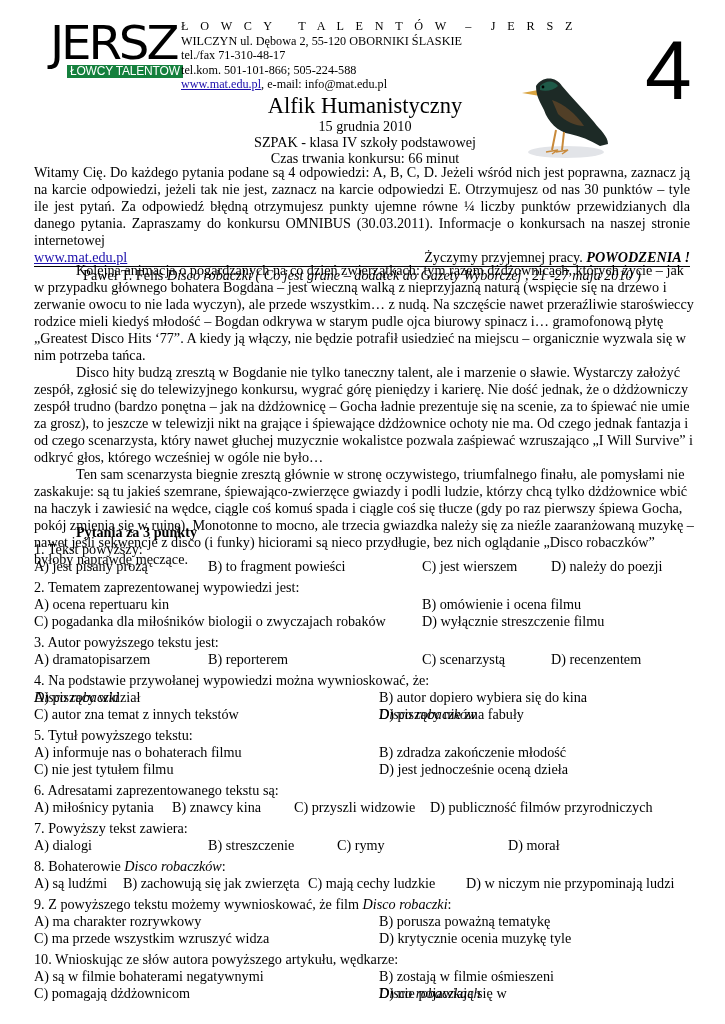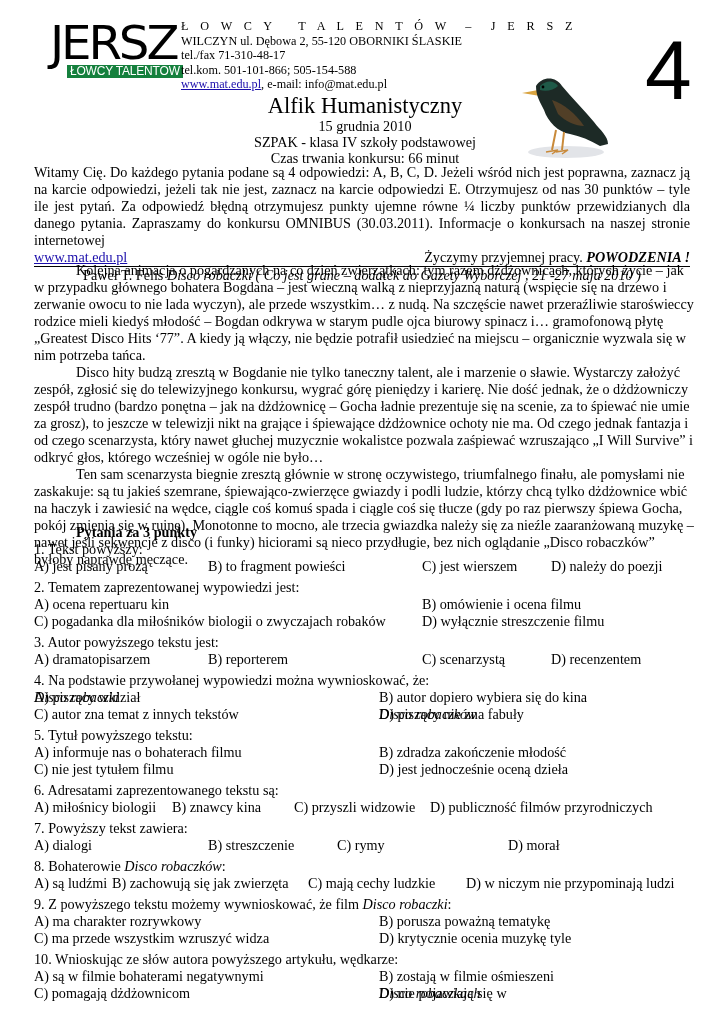--- a/index.html
+++ b/index.html
@@ -48,21 +48,21 @@
 
 <div class="logo">
   <div class="logo-big">JERSZ</div>
   <div class="logo-bar">ŁOWCY TALENTÓW</div>
 </div>
 
 <div class="org">
   <div class="spaced" style="white-space:pre">Ł O W C Y   T A L E N T Ó W  –  J E R S Z</div>
   <div>WILCZYN ul. Dębowa 2,  55-120 OBORNIKI ŚLASKIE</div>
   <div>tel./fax 71-310-48-17</div>
-  <div>tel.kom. 501-101-866; 505-154-588</div>
+  <div>tel.kom. 501-101-866; 505-224-588</div>
   <div><a href="#">www.mat.edu.pl</a><span>,  e-mail: info@mat.edu.pl</span></div>
 </div>
 
 <div class="bignum">4</div>
 
 <svg class="bird" viewBox="0 0 100 100">
   <ellipse cx="48" cy="92" rx="38" ry="6" fill="#e2e4e8"></ellipse>
   <path d="M4 33 L20 30 L22 36 Z" fill="#d9a441"></path>
   <path d="M18 26 C24 16 38 16 44 26 C54 38 66 50 76 62 C82 70 90 76 90 84 L82 86 C72 80 62 76 52 74 C40 72 30 62 26 50 C22 42 18 36 18 26 Z" fill="#1d2a26"></path>
   <path d="M34 40 C46 44 58 54 66 66 C58 66 48 62 40 54 Z" fill="#5a4328" opacity="0.85"></path>
@@ -149,42 +149,42 @@
     </div>
     <div class="row">
       <span style="left:0">C) nie jest tytułem filmu</span>
       <span style="left:345px">D) jest jednocześnie oceną dzieła</span>
     </div>
   </div>
 
   <div class="block">
     <div>6. Adresatami zaprezentowanego tekstu są:</div>
     <div class="row">
-      <span style="left:0">A) miłośnicy biologii</span>
+      <span style="left:0">A) miłośnicy pytania</span>
       <span style="left:138px">B) znawcy kina</span>
       <span style="left:260px">C) przyszli widzowie</span>
       <span style="left:396px">D) publiczność filmów przyrodniczych</span>
     </div>
   </div>
 
   <div class="block">
     <div>7. Powyższy tekst zawiera:</div>
     <div class="row">
       <span style="left:0">A) dialogi</span>
       <span style="left:174px">B) streszczenie</span>
       <span style="left:303px">C) rymy</span>
       <span style="left:474px">D) morał</span>
     </div>
   </div>
 
   <div class="block">
     <div><span>8. Bohaterowie </span><i>Disco robaczków</i><span>:</span></div>
     <div class="row">
       <span style="left:0">A) są ludźmi</span>
-      <span style="left:78px">B) zachowują się jak zwierzęta</span>
+      <span style="left:89px">B) zachowują się jak zwierzęta</span>
       <span style="left:274px">C) mają cechy ludzkie</span>
       <span style="left:432px">D) w niczym nie przypominają ludzi</span>
     </div>
   </div>
 
   <div class="block">
     <div><span>9. Z powyższego tekstu możemy wywnioskować, że film </span><i>Disco robaczki</i><span>:</span></div>
     <div class="row">
       <span style="left:0">A) ma charakter rozrywkowy</span>
       <span style="left:345px">B) porusza poważną tematykę</span>

